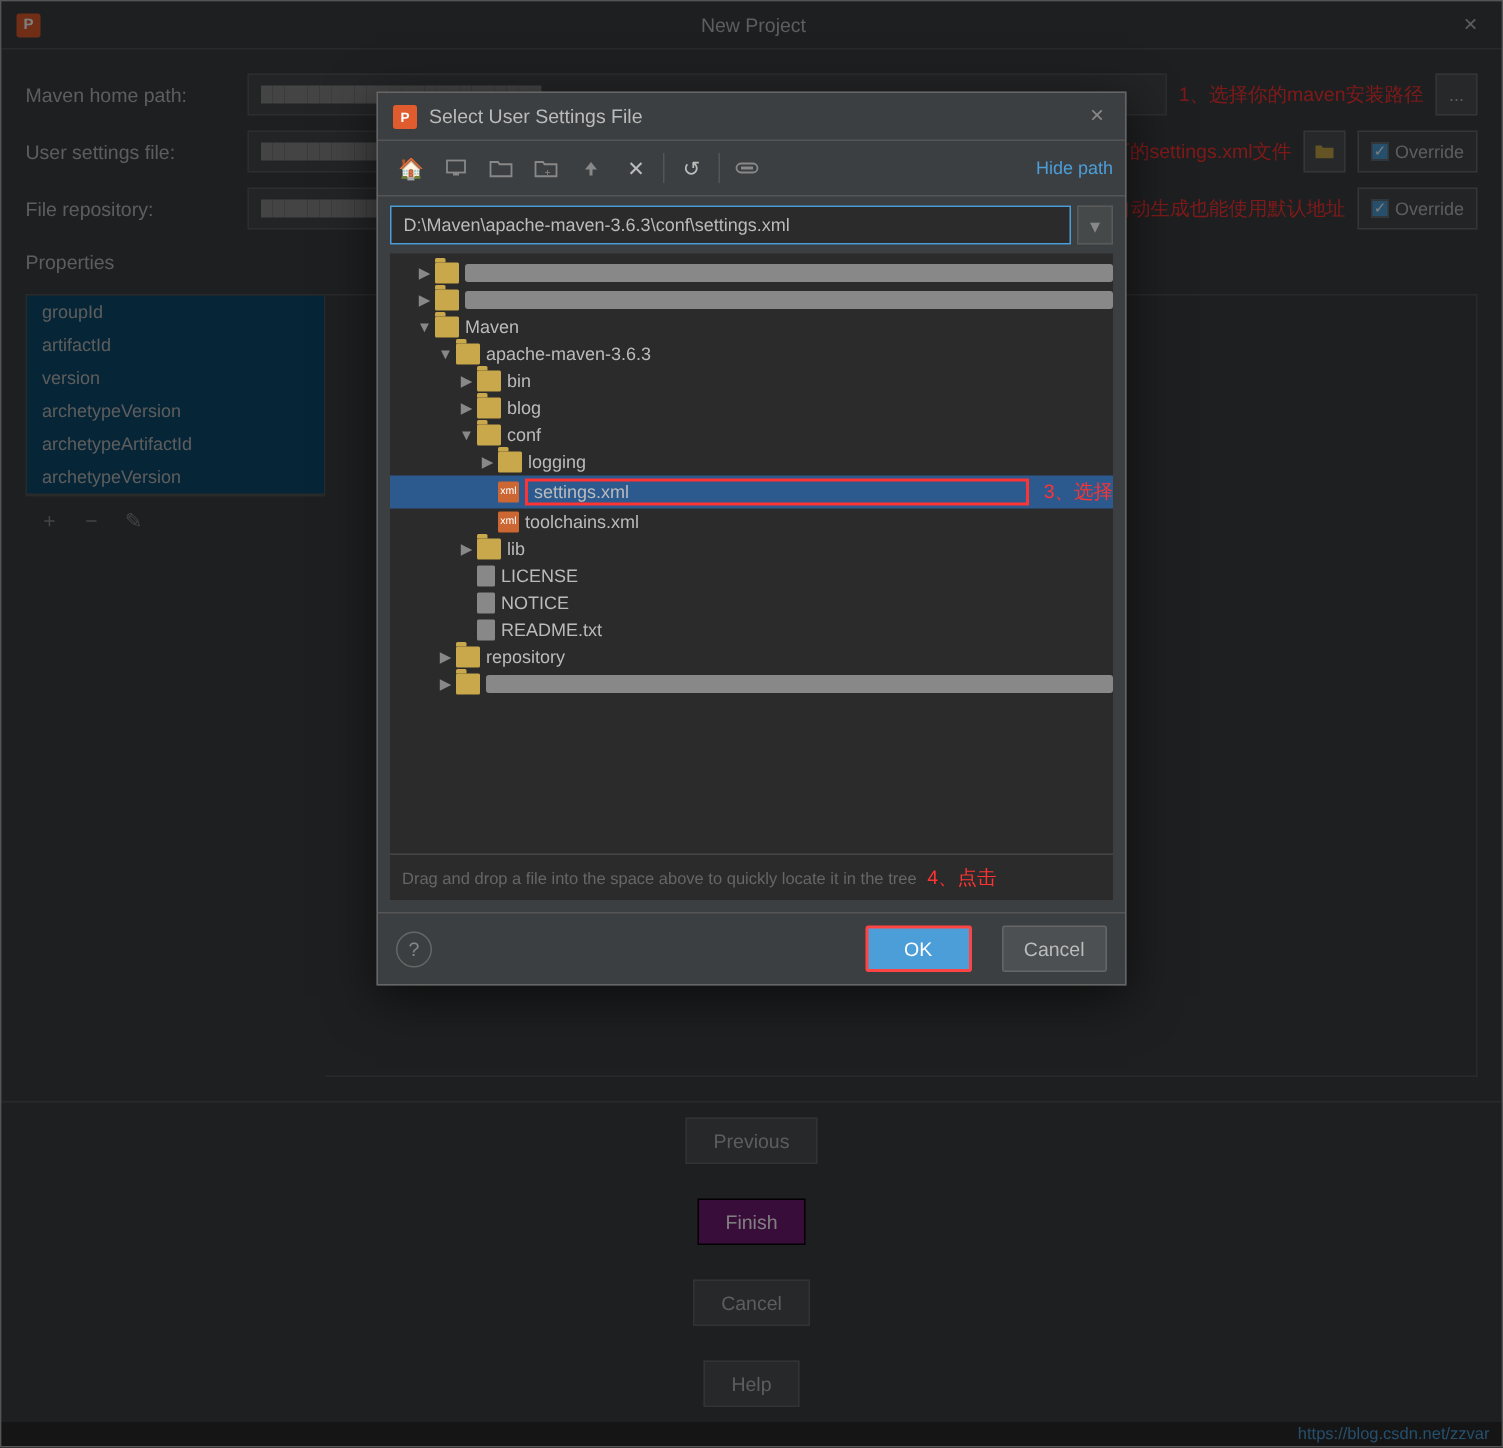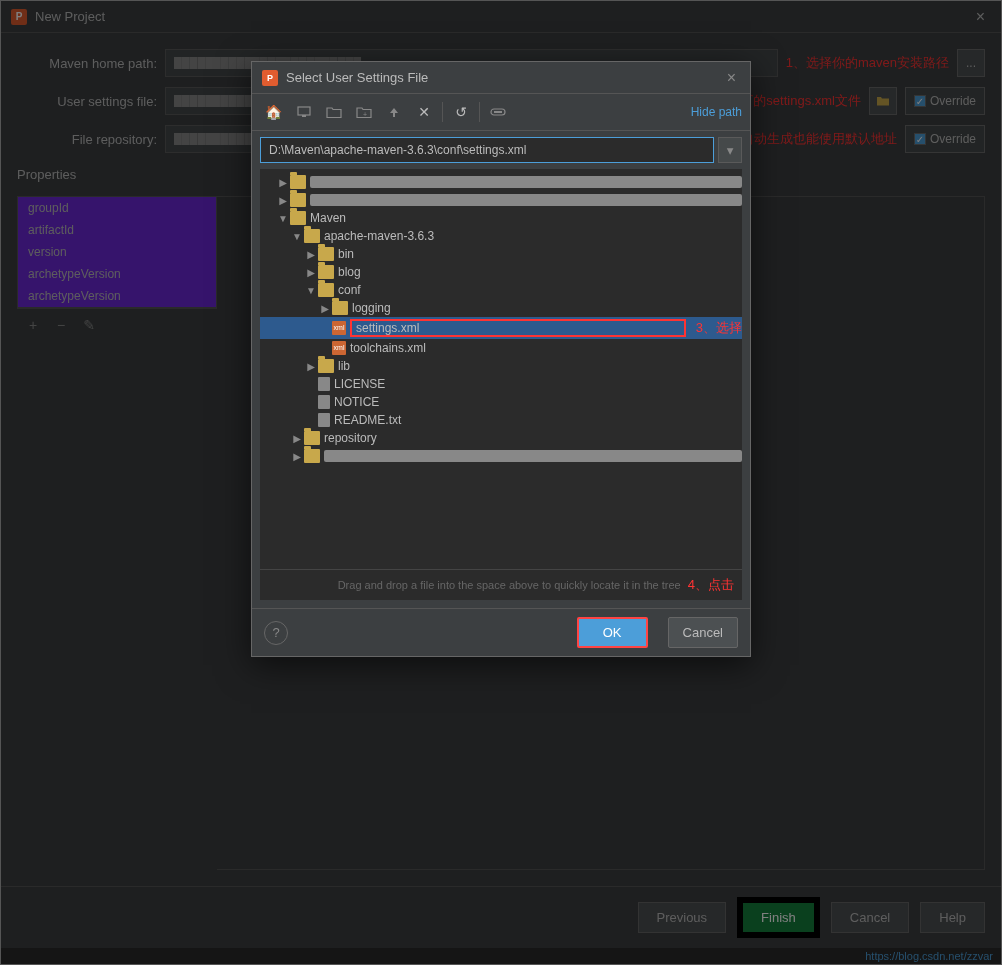--- a/index.html
+++ b/index.html
@@ -45,20 +45,21 @@
       justify-content: center;
       color: white;
       font-size: 10px;
       font-weight: bold;
     }
 
     .title-bar-text {
       color: #bbbbbb;
       font-size: 13px;
       flex: 1;
+      text-align: center;
     }
 
     .title-bar-close {
       color: #bbbbbb;
       cursor: pointer;
       font-size: 16px;
       padding: 2px 6px;
     }
 
     .main-content {
@@ -70,21 +71,20 @@
     }
 
     .form-row {
       display: flex;
       align-items: center;
       gap: 8px;
     }
 
     .form-label {
       width: 140px;
-      text-align: right;
       color: #bbbbbb;
       font-size: 13px;
       flex-shrink: 0;
     }
 
     .form-input {
       flex: 1;
       background: #45494a;
       border: 1px solid #5a5a5a;
       color: #bbbbbb;
@@ -134,21 +134,21 @@
 
     .properties-section {
       display: flex;
       gap: 0;
       flex: 1;
       margin-top: 4px;
     }
 
     .properties-list {
       width: 200px;
-      background: #6d28d9;
+      background: #0c4a6e;
       border: 1px solid #555;
       flex-shrink: 0;
     }
 
     .prop-item {
       padding: 4px 10px;
       font-size: 12px;
       color: #bbbbbb;
       cursor: pointer;
     }
@@ -395,21 +395,21 @@
     }
 
     .tree-label {
       flex: 1;
     }
 
     .modal-drag-hint {
       padding: 6px 8px;
       font-size: 11px;
       color: #666;
-      text-align: right;
+      text-align: left;
       background: #2b2b2b;
       margin: 0 8px 8px;
       border-top: 1px solid #444;
     }
 
     .modal-footer {
       display: flex;
       align-items: center;
       justify-content: space-between;
       padding: 8px 12px;
@@ -455,38 +455,39 @@
       border-radius: 2px;
     }
 
     
     .bottom-bar {
       display: flex;
       align-items: center;
       justify-content: flex-end;
       padding: 10px 16px;
       border-top: 1px solid #555;
-      gap: 11px;
+      gap: 23px;
       background: #3c3f41;
       flex-shrink: 0;
+      flex-direction: column;
     }
 
     .btn-previous {
       padding: 7px 18px;
       background: #4c5052;
       border: 1px solid #666;
       color: #bbbbbb;
       cursor: pointer;
       font-size: 13px;
     }
 
     .btn-finish {
       padding: 7px 18px;
-      background: #15803d;
-      border: 6px solid #000000;
+      background: #701a75;
+      border: 1px solid #000000;
       color: white;
       cursor: pointer;
       font-size: 13px;
     }
 
     .btn-bottom-cancel {
       padding: 7px 18px;
       background: #4c5052;
       border: 1px solid #666;
       color: #bbbbbb;
@@ -574,20 +575,21 @@
       <span class="section-label">Properties</span>
     </div>
 
     <div class="properties-section">
       <div style="display:flex; flex-direction:column; width:200px;">
         <div class="properties-list">
           <div class="prop-item">groupId</div>
           <div class="prop-item">artifactId</div>
           <div class="prop-item">version</div>
           <div class="prop-item">archetypeVersion</div>
+          <div class="prop-item">archetypeArtifactId</div>
           <div class="prop-item">archetypeVersion</div>
         </div>
         <div class="prop-actions">
           <button class="prop-action-btn">+</button>
           <button class="prop-action-btn">−</button>
           <button class="prop-action-btn">✎</button>
         </div>
       </div>
       <div class="properties-detail">
         

